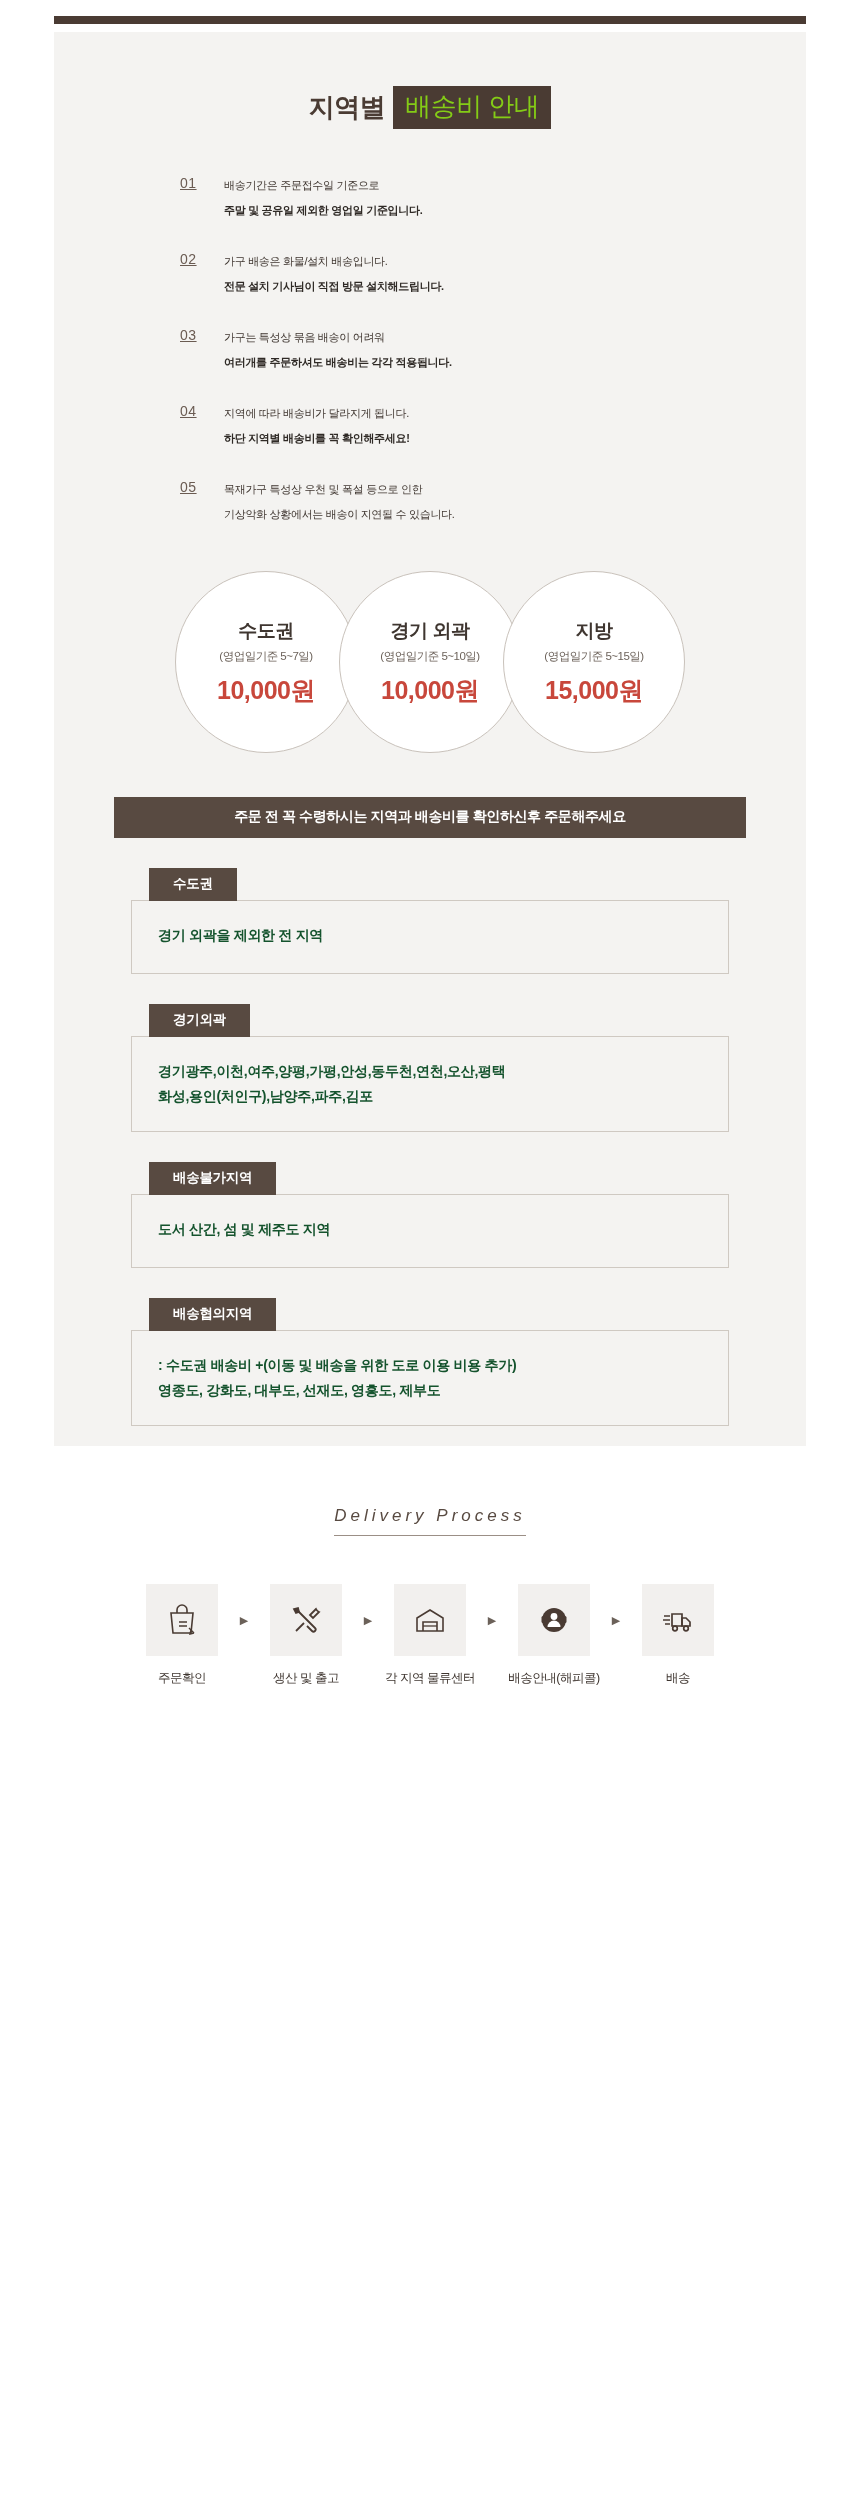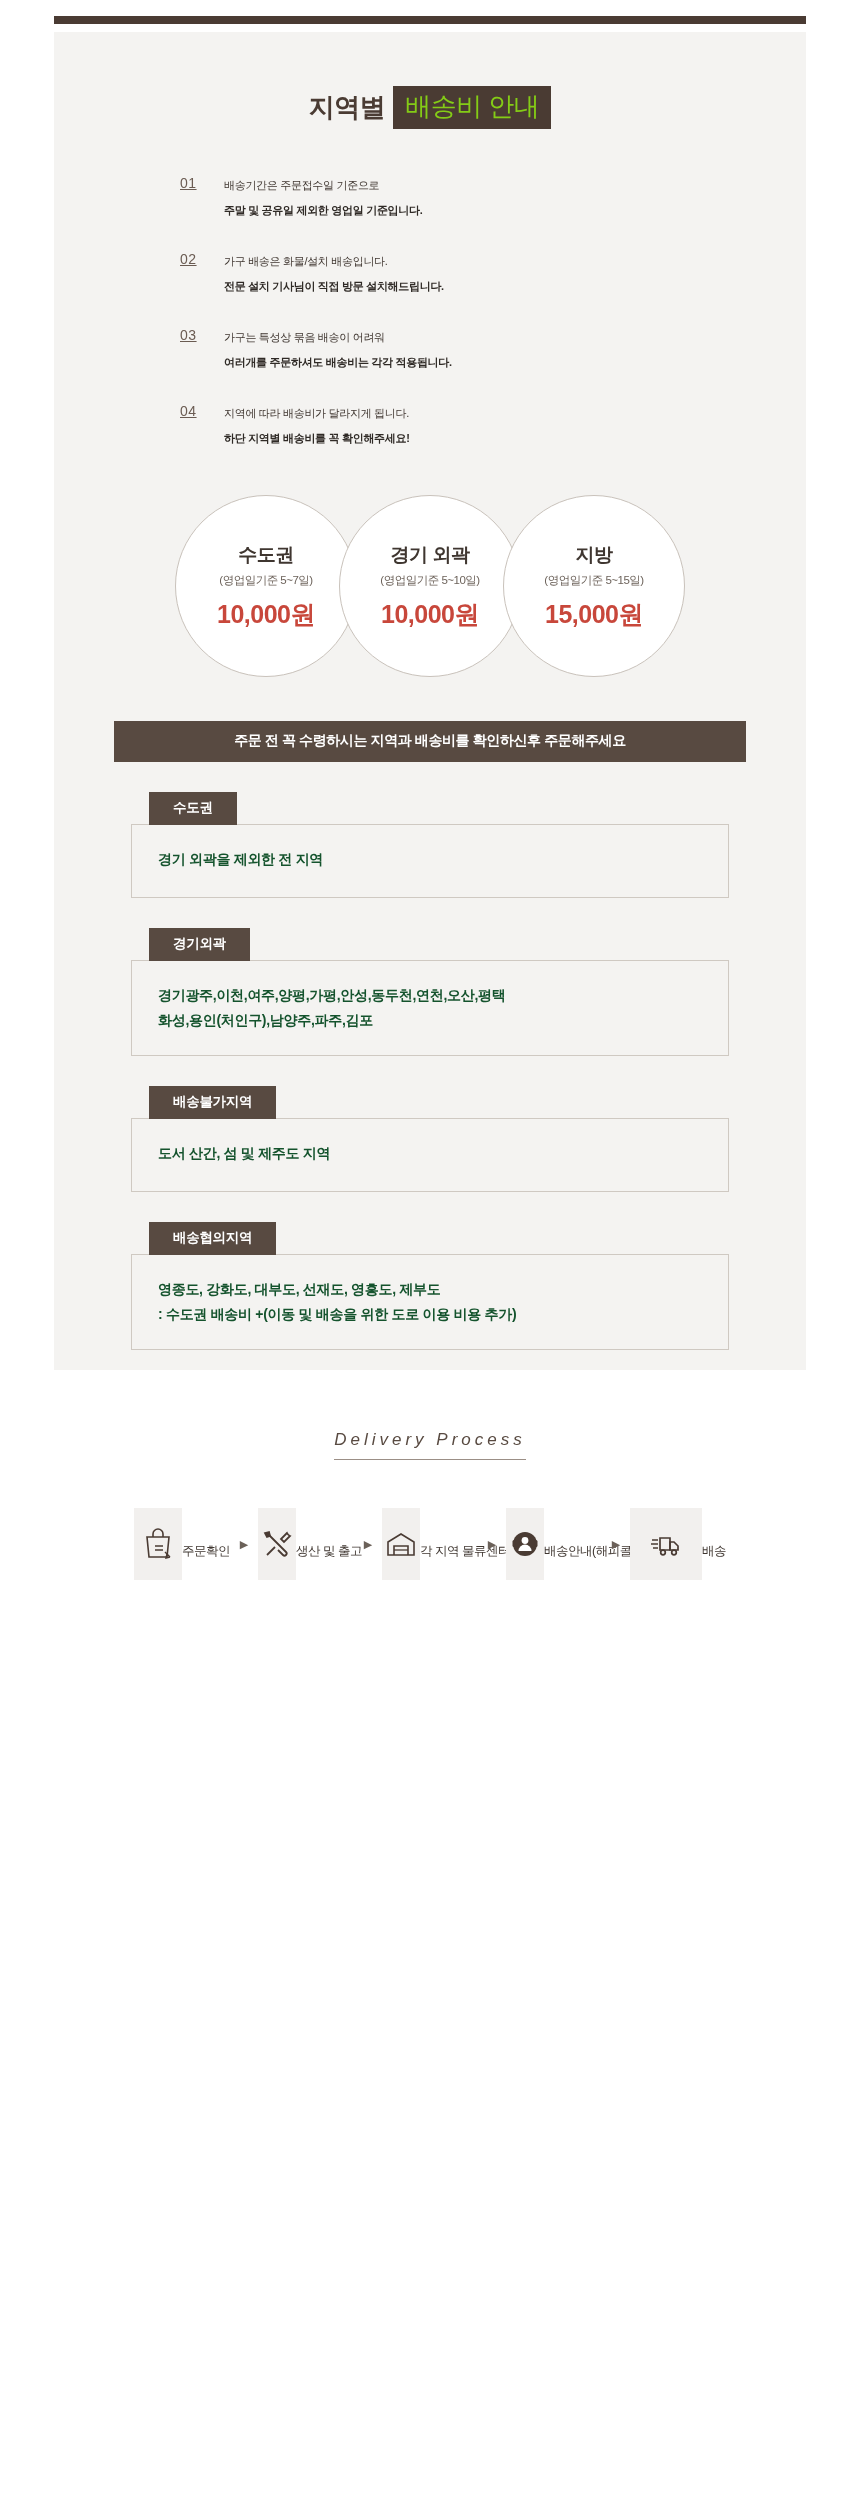--- a/index.html
+++ b/index.html
@@ -192,20 +192,21 @@
   .process-title-wrap { text-align: center; font-style: italic; }
   .process-steps {
     margin-top: 48px;
     display: flex;
     justify-content: center;
     align-items: flex-start;
   }
   .step {
     width: 96px;
     display: flex;
+    flex-direction: column;
     align-items: center;
   }
   .step-icon {
     width: 72px;
     height: 72px;
     background: #f2f0ee;
     display: flex;
     justify-content: center;
     align-items: center;
   }
@@ -267,20 +268,27 @@
       </div>
 
       <div class="list-item">
         <div class="list-num">04</div>
         <div class="list-lines">
           <div class="list-line">지역에 따라 배송비가 달라지게 됩니다.</div>
           <div class="list-line bold">하단 지역별 배송비를 꼭 확인해주세요!</div>
         </div>
       </div>
 
+      <div class="list-item">
+        <div class="list-num">05</div>
+        <div class="list-lines">
+          <div class="list-line">목재가구 특성상 우천 및 폭설 등으로 인한</div>
+          <div class="list-line">기상악화 상황에서는 배송이 지연될 수 있습니다.</div>
+        </div>
+      </div>
 
     </div>
 
     <div class="circles">
       <div class="circle">
         <div class="circle-name">수도권</div>
         <div class="circle-sub">(영업일기준 5~7일)</div>
         <div class="circle-price">10,000원</div>
       </div>
       <div class="circle">
@@ -315,22 +323,22 @@
     <div class="region">
       <div class="region-label">배송불가지역</div>
       <div class="region-box">
         <div class="region-line">도서 산간, 섬 및 제주도 지역</div>
       </div>
     </div>
 
     <div class="region">
       <div class="region-label">배송협의지역</div>
       <div class="region-box tall">
+        <div class="region-line">: 수도권 배송비 +(이동 및 배송을 위한 도로 이용 비용 추가)</div>
         <div class="region-line">영종도, 강화도, 대부도, 선재도, 영흥도, 제부도</div>
-        <div class="region-line">: 수도권 배송비 +(이동 및 배송을 위한 도로 이용 비용 추가)</div>
       </div>
     </div>
 
   </div>
 
   <div class="process">
     <div class="process-title-wrap">
       <div class="process-title">Delivery Process</div>
     </div>
 

